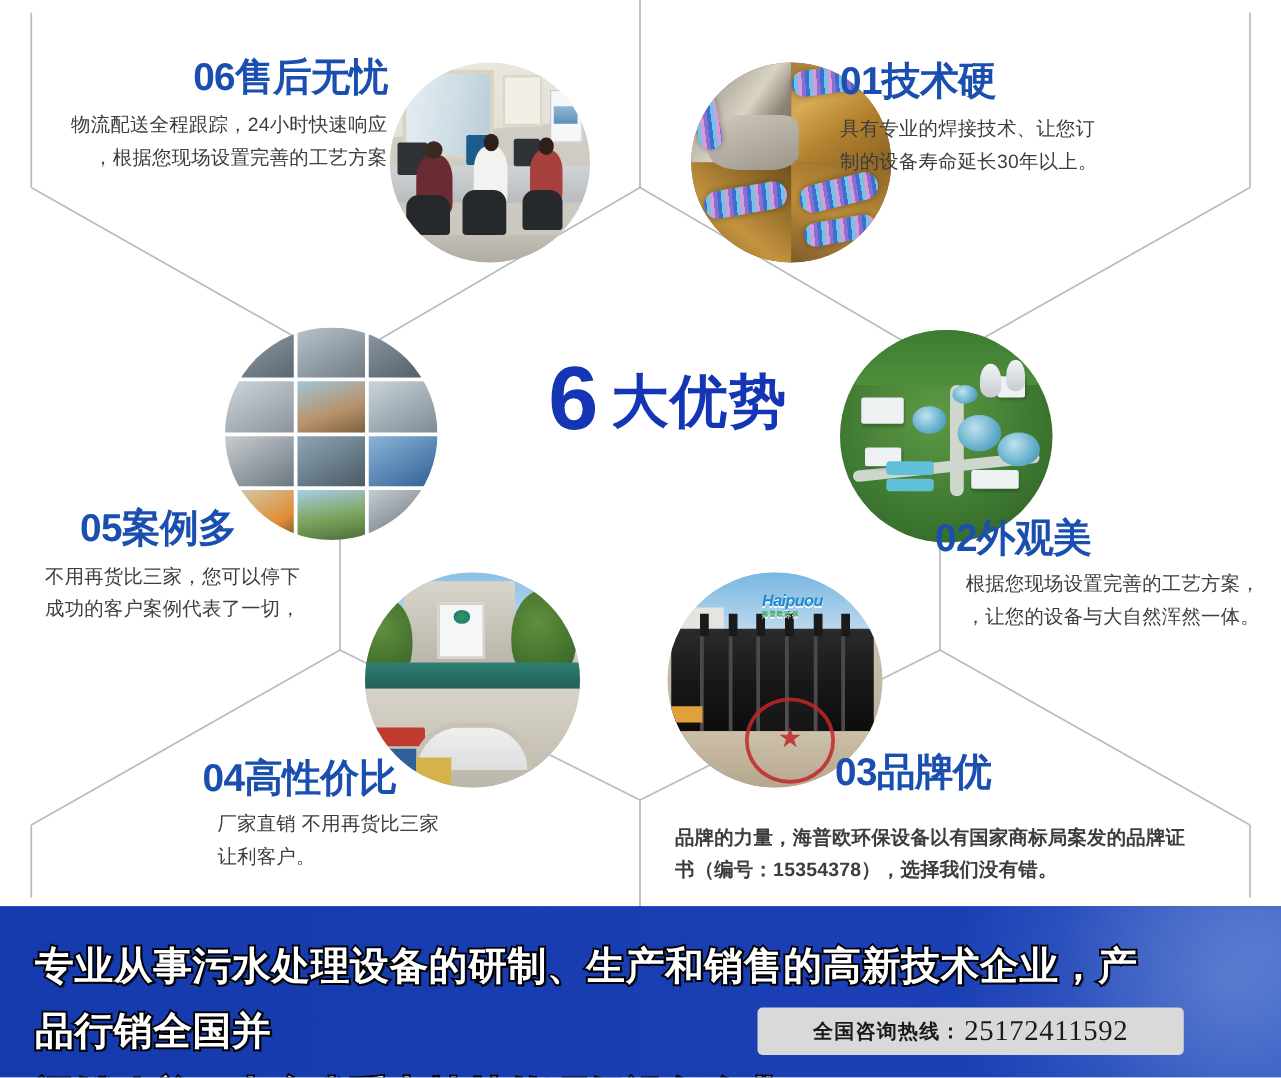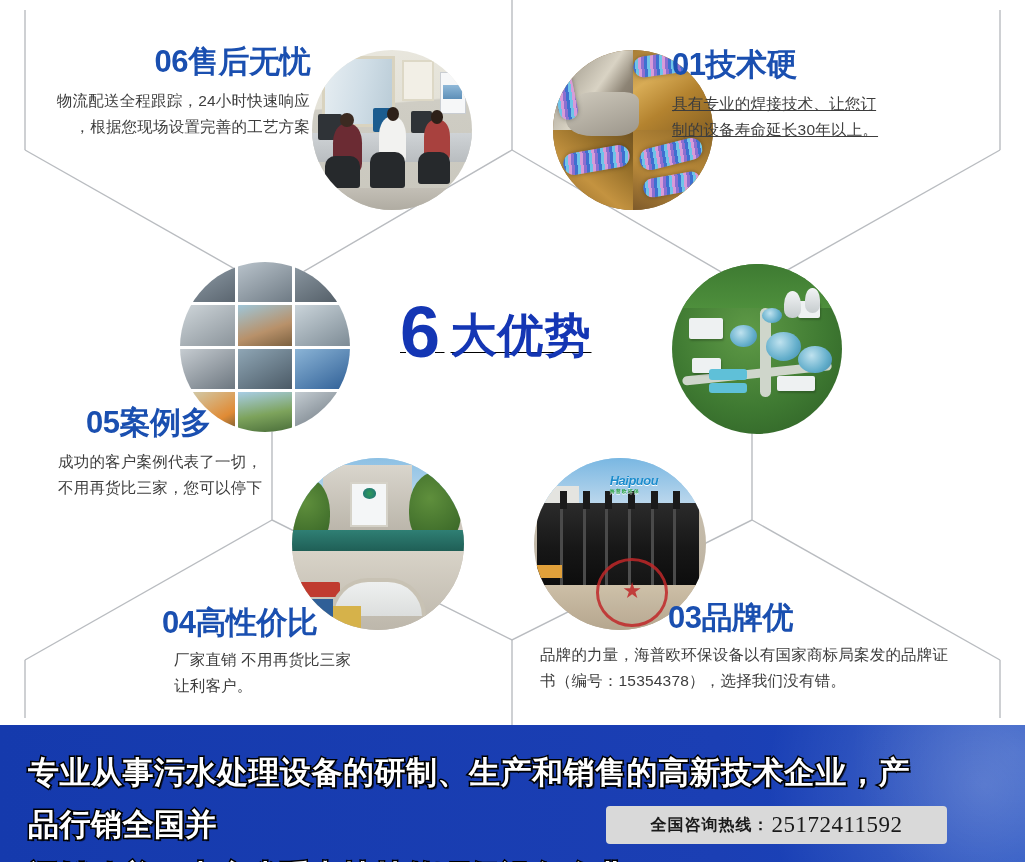--- a/index.html
+++ b/index.html
@@ -263,21 +263,21 @@
       <div class="steel"></div>
       <div class="bead b1"></div>
       <div class="bead b2"></div>
       <div class="bead b3"></div>
       <div class="bead b4"></div>
       <div class="bead b5"></div>
     </div>
   </div>
   <div class="adv ta-left" style="left:672px; top:47px; width:330px;">
     <div class="title">01技术硬</div>
-    <div class="desc" style="margin-top:8px;text-decoration:underline;">
+    <div class="desc" style="margin-top:8px;">
       <div>具有专业的焊接技术、让您订</div>
       <div>制的设备寿命延长30年以上。</div>
     </div>
   </div>
 
   <div class="photo p-cases" style="left:180px; top:262px; width:170px; height:170px;">
     <div class="grid">
       <div style="background:linear-gradient(150deg,#9aa7b2,#5b6670)"></div>
       <div style="background:linear-gradient(150deg,#b9c3cb,#6f7b85)"></div>
       <div style="background:linear-gradient(150deg,#8e9aa4,#4e5962)"></div>
@@ -285,29 +285,29 @@
       <div style="background:linear-gradient(160deg,#9fc6d8,#b8916a 60%,#7c6140)"></div>
       <div style="background:linear-gradient(150deg,#cad4da,#7d8b95)"></div>
       <div style="background:linear-gradient(150deg,#c6ccd1,#6d7780)"></div>
       <div style="background:linear-gradient(150deg,#8fa6b5,#4b5a66)"></div>
       <div style="background:linear-gradient(150deg,#8bb4d6,#2f5f96)"></div>
       <div style="background:linear-gradient(150deg,#cfd3ba,#e08b35 70%,#6e5a34)"></div>
       <div style="background:linear-gradient(170deg,#a8cde6,#7da35c 55%,#4a6e3a)"></div>
       <div style="background:linear-gradient(150deg,#c4ccd2,#59646d)"></div>
     </div>
   </div>
-  <div class="adv ta-left" style="left:58px; top:405px; width:290px;">
+  <div class="adv ta-left" style="left:36px; top:405px; width:290px;">
     <div class="title" style="margin-left:28px;">05案例多</div>
     <div class="desc" style="margin-top:8px;">
+      <div>不用再货比三家，您可以停下</div>
       <div>成功的客户案例代表了一切，</div>
-      <div>不用再货比三家，您可以停下</div>
-    </div>
-  </div>
-
-  <div style="position:absolute; left:400px; top:296px; width:230px; text-align:left; white-space:nowrap;text-decoration:underline;">
+    </div>
+  </div>
+
+  <div style="position:absolute; left:400px; top:283px; width:230px; text-align:right; white-space:nowrap;">
     <span style="font-size:72px; font-weight:bold; color:#1436b4; line-height:1; vertical-align:-6px;
                  font-family:'Liberation Sans',sans-serif;">6</span>
     <span style="font-size:46px; font-weight:bold; color:#1436b4; letter-spacing:1px; margin-left:6px;">大优势</span>
   </div>
 
   <div class="photo p-aerial" style="left:672px; top:264px; width:170px; height:170px;">
     <div class="inner">
       <div class="field" style="left:0;top:0;width:100%;height:26%;background:linear-gradient(#3e7b32,#4e8f3c);"></div>
       <div class="road" style="left:6%;top:62%;width:88%;height:5%;transform:rotate(-6deg);"></div>
       <div class="road" style="left:52%;top:26%;width:6%;height:52%;"></div>
@@ -316,20 +316,27 @@
       <div class="bld" style="left:62%;top:66%;width:22%;height:9%;"></div>
       <div class="bld" style="left:74%;top:22%;width:13%;height:10%;"></div>
       <div class="silo" style="left:66%;top:16%;width:10%;height:16%;"></div>
       <div class="silo" style="left:78%;top:14%;width:9%;height:15%;"></div>
       <div class="tank" style="left:34%;top:36%;width:16%;height:13%;"></div>
       <div class="tank" style="left:55%;top:40%;width:21%;height:17%;"></div>
       <div class="tank" style="left:74%;top:48%;width:20%;height:16%;"></div>
       <div class="tank" style="left:53%;top:26%;width:12%;height:9%;"></div>
       <div class="pool" style="left:22%;top:62%;width:22%;height:6%;"></div>
       <div class="pool" style="left:22%;top:70%;width:22%;height:6%;"></div>
+    </div>
+  </div>
+  <div class="adv ta-right" style="left:690px; top:413px; width:318px;">
+    <div class="title" style="text-align:left; margin-left:58px;">02外观美</div>
+    <div class="desc" style="margin-top:6px;">
+      <div>根据您现场设置完善的工艺方案，</div>
+      <div>，让您的设备与大自然浑然一体。</div>
     </div>
   </div>
 
   <div class="photo p-gate" style="left:292px; top:458px; width:172px; height:172px;">
     <div class="inner">
       <div class="sky"></div>
       <div class="bldg"></div>
       <div class="sign"></div>
       <div class="tree t1"></div>
       <div class="tree t2"></div>
@@ -371,21 +378,21 @@
       <div class="ground"></div>
       <div class="logo">
         <span>Haipuou</span>
         <small>海普欧环保</small>
       </div>
       <div class="stamp"></div>
     </div>
   </div>
   <div class="adv ta-left" style="left:540px; top:600px; width:480px;">
     <div class="title" style="margin-left:128px;">03品牌优</div>
-    <div class="desc" style="margin-top:6px;">
+    <div class="desc" style="margin-top:22px;font-weight:bold;">
       <div>品牌的力量，海普欧环保设备以有国家商标局案发的品牌证</div>
       <div>书（编号：15354378），选择我们没有错。</div>
     </div>
   </div>
 
   <div class="banner">
     <div class="banner-bg"></div>
 
     <div class="spark" style="left:960px; top:778px; width:0;">
       

